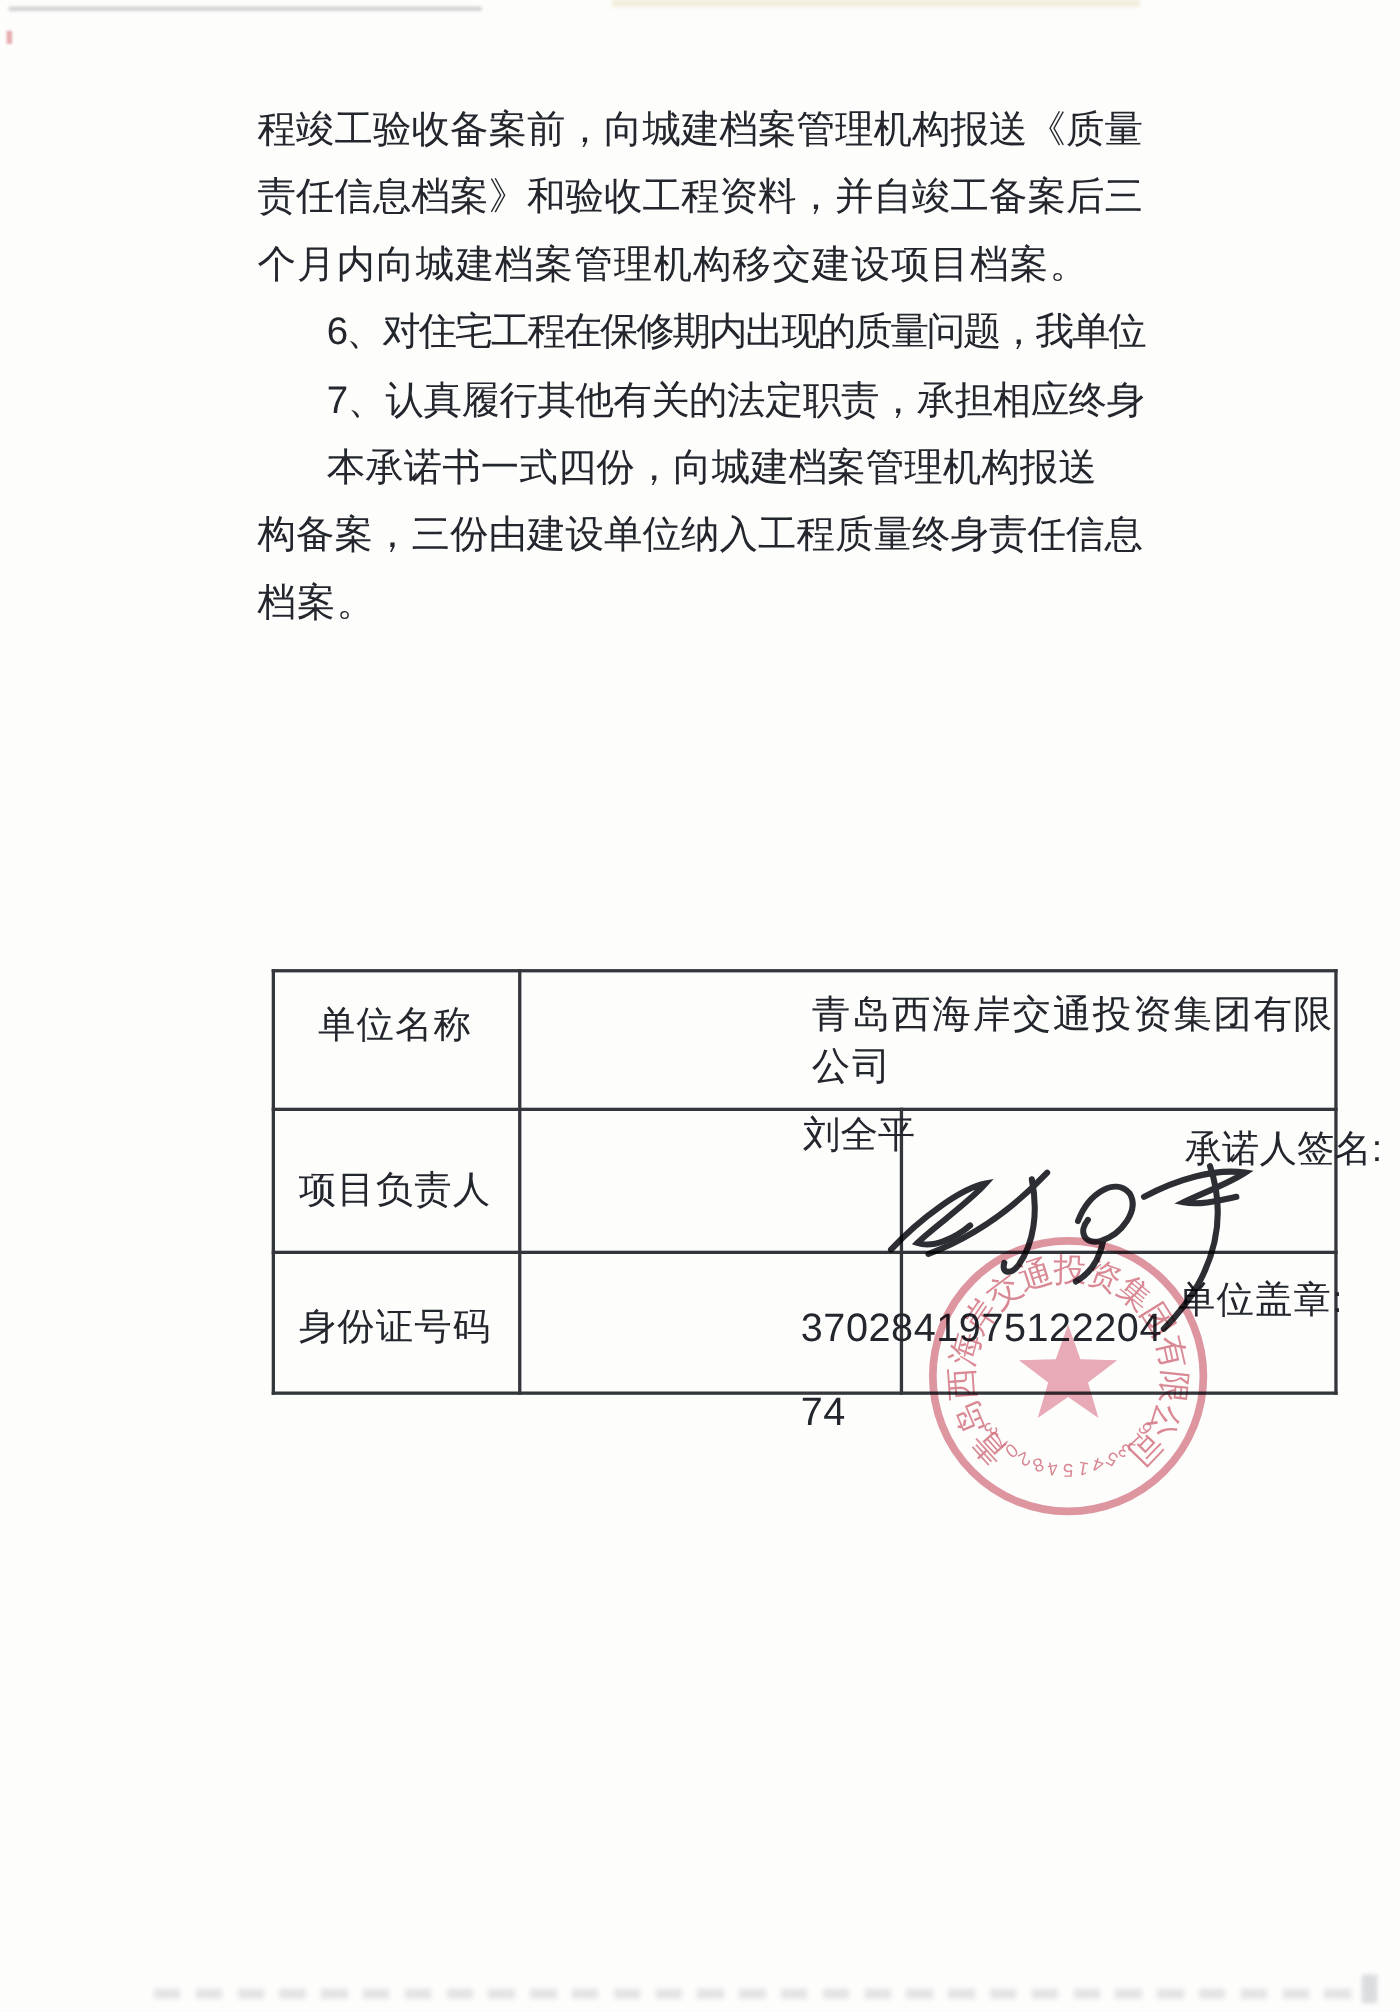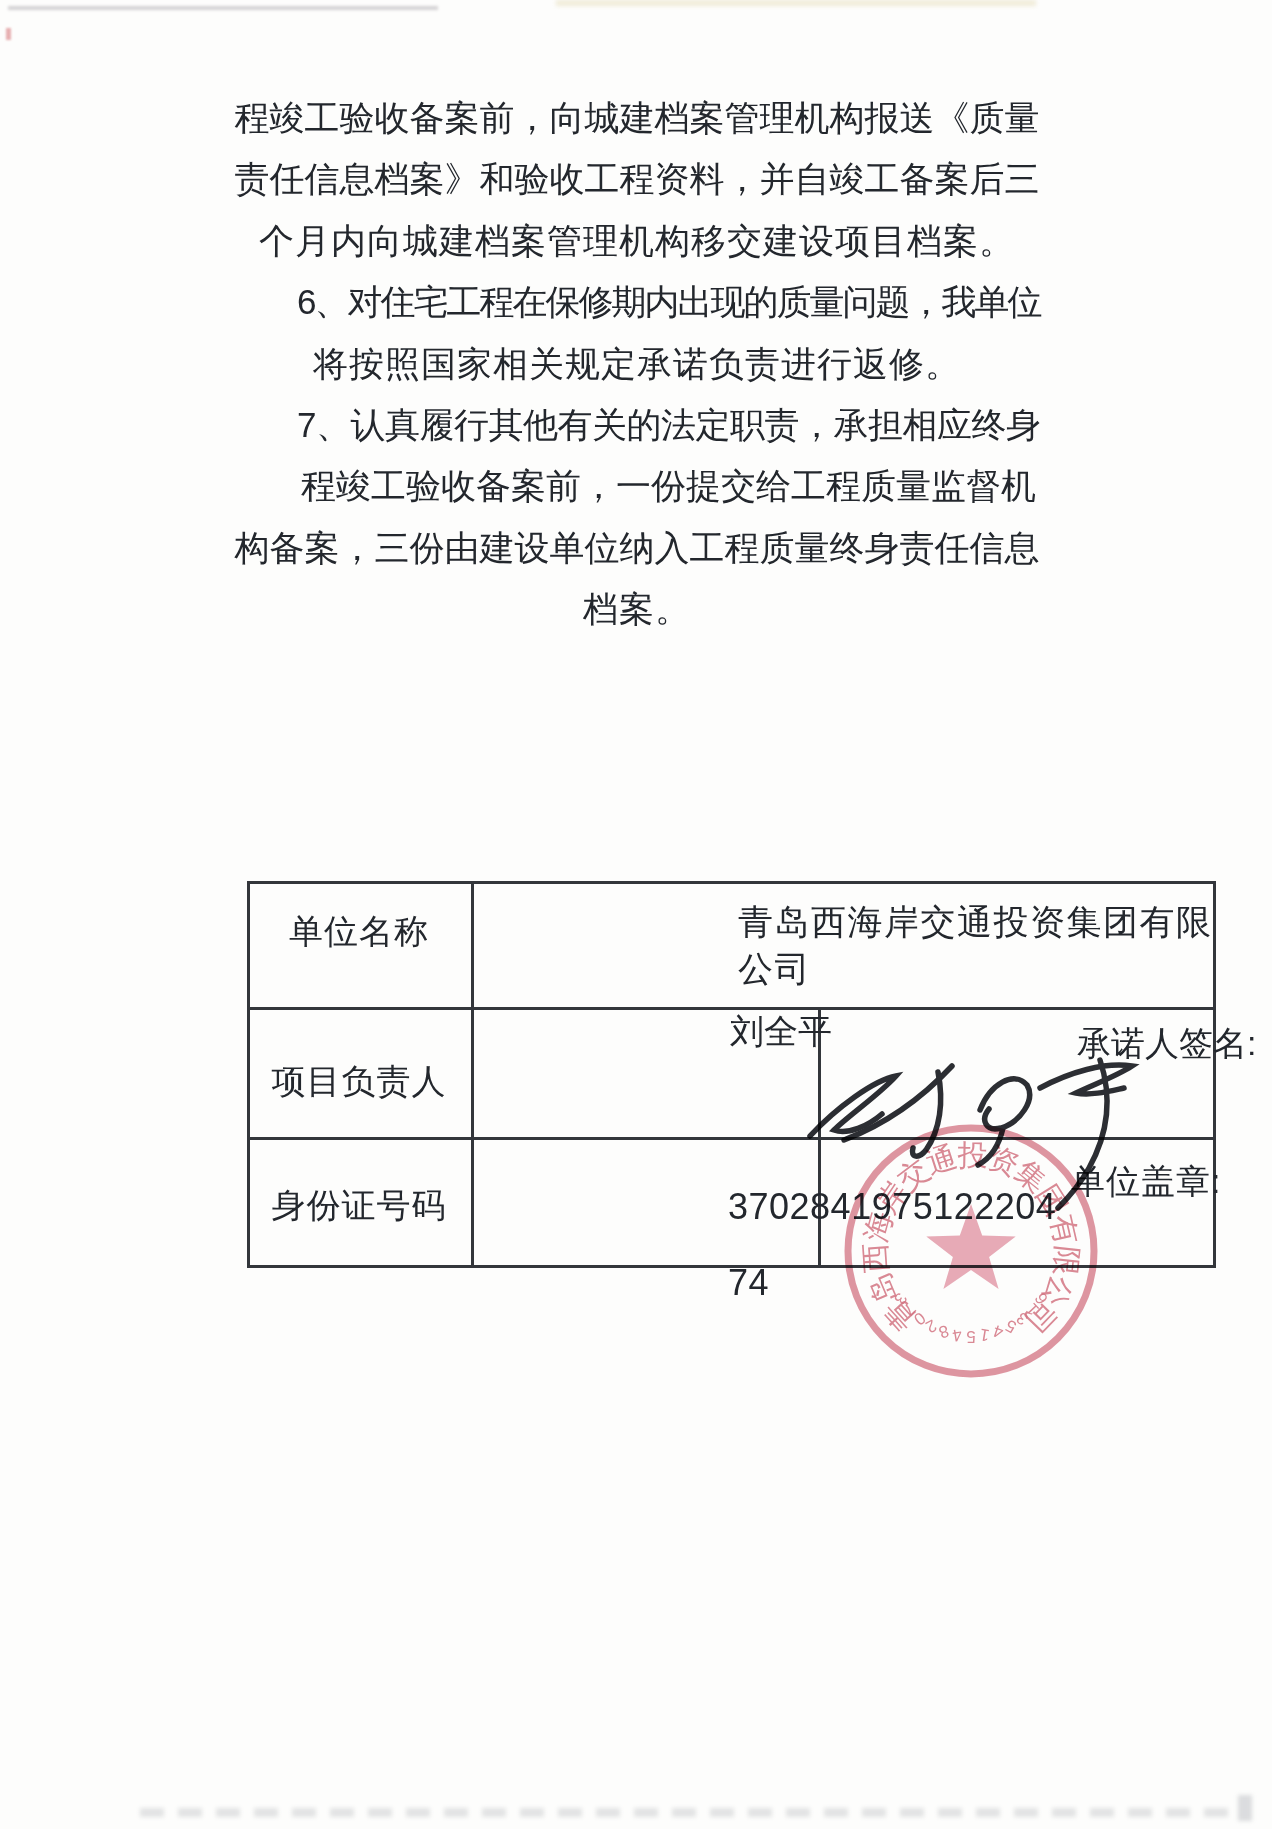--- a/index.html
+++ b/index.html
@@ -11,21 +11,20 @@
     overflow:hidden;
     font-family:"Liberation Sans","DejaVu Sans",sans-serif;
     color:#23272d;
   }
   
   .body-text{position:absolute;left:234px;top:87px;width:806px;}
   .line{
     position:relative;height:61.4px;line-height:61.4px;
     font-size:35px;white-space:nowrap;letter-spacing:1px;
     color:#23272d;
-    text-align:center;
   }
   .line.ind{padding-left:63px;}
   
   .doc-table{position:absolute;left:247px;top:881px;width:969px;height:387px;}
   .tline{position:absolute;background:#33363b;}
   .cell{position:absolute;font-size:34px;color:#23272d;}
   .c-label{letter-spacing:1px;}
   .cell-company{left:471px;top:0;width:498px;height:160px;padding:18px 0 0 20px;box-sizing:border-box;font-size:35px;letter-spacing:1.5px;}
   .cell-unitname{left:0;top:0;width:224px;height:126px;text-align:center;padding-top:28px;box-sizing:border-box;}
   .cell-leader{left:0;top:126px;width:224px;height:168px;text-align:center;padding-top:52px;box-sizing:border-box;}
@@ -64,23 +63,22 @@
   <div class="art art-top-right"></div>
   <div class="art art-top-red"></div>
   <div class="art art-bottom"></div>
   <div class="art art-bottom-right"></div>
 
   <div class="body-text">
     <div class="line" style="letter-spacing: 0px;">程竣工验收备案前，向城建档案管理机构报送《质量</div>
     <div class="line" style="letter-spacing: 0px;">责任信息档案》和验收工程资料，并自竣工备案后三</div>
     <div class="line">个月内向城建档案管理机构移交建设项目档案。</div>
     <div class="line ind" style="letter-spacing: -2px;">6、对住宅工程在保修期内出现的质量问题，我单位</div>
-    <div class="line">将按照国家相关规定承诺负责进行返修。</div>
     <div class="line ind" style="letter-spacing: -0.5px;">7、认真履行其他有关的法定职责，承担相应终身</div>
-    <div class="line ind" style="letter-spacing: 0px;">程竣工验收备案前，一份提交给工程质量监督机</div>
+    <div class="line ind" style="letter-spacing: 0px;">本承诺书一式四份，向城建档案管理机构报送</div>
     <div class="line" style="letter-spacing: 0px;">构备案，三份由建设单位纳入工程质量终身责任信息</div>
     <div class="line">档案。</div>
   </div>
 
   <div class="doc-table">
 
     <div class="tline" style="left:0;top:0;width:969px;height:3px;"></div>
     <div class="tline" style="left:0;top:384px;width:969px;height:3px;"></div>
     <div class="tline" style="left:0;top:0;width:3px;height:387px;"></div>
     <div class="tline" style="left:966px;top:0;width:3px;height:387px;"></div>

